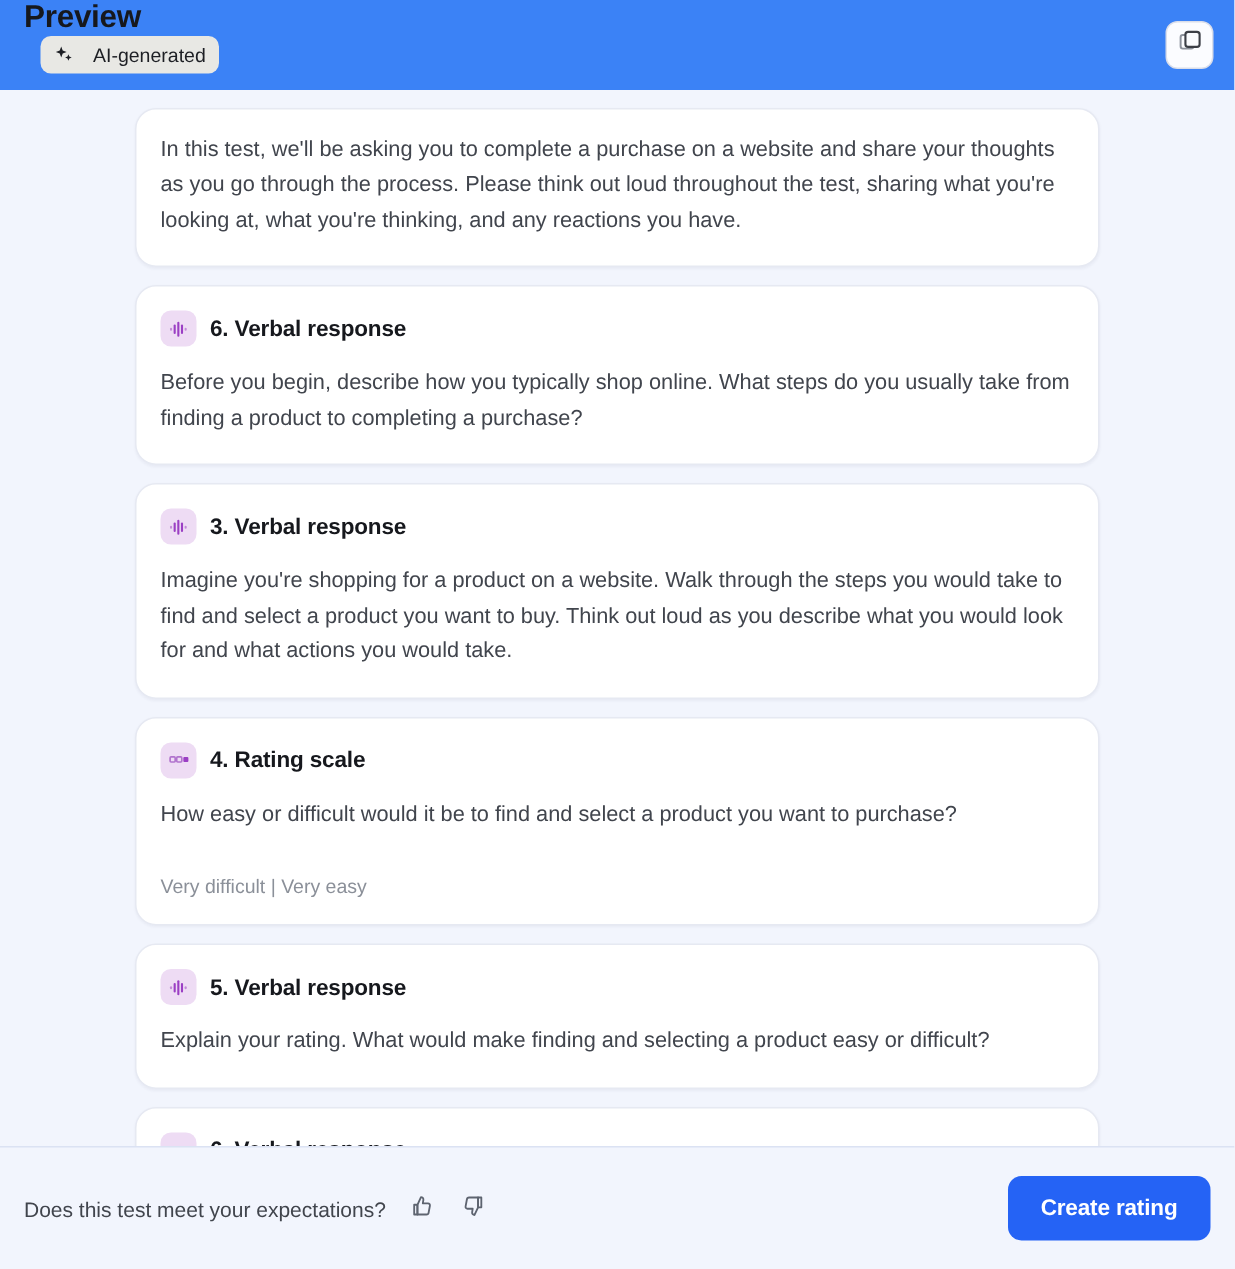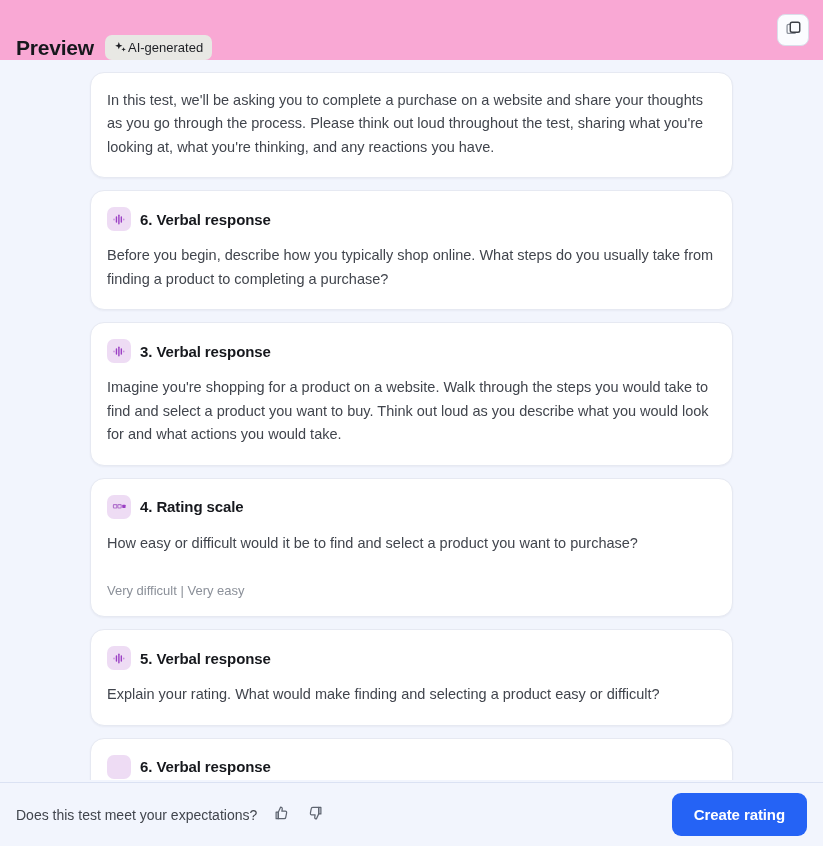--- a/index.html
+++ b/index.html
@@ -14,38 +14,39 @@
     font-family: "Liberation Sans", sans-serif;
     background: #f2f5fd;
     color: #1b1d21;
     position: relative;
   }
 
   
   .header {
     height: 60px;
     display: flex;
-    align-items: flex-end;
+    align-items: flex-start;
     padding: 0 16px 0 16px;
-    background: #f9a8d4;
+    background: #3b82f6;
     position: relative;
     z-index: 5;
+    flex-direction: column;
   }
 
   .page-title {
     font-size: 21px;
     font-weight: 700;
     letter-spacing: -0.2px;
     color: #16181d;
   }
 
   .ai-badge {
     display: inline-flex;
     align-items: center;
-    gap: 0;
+    gap: 12px;
     background: #e8e8e4;
     border-radius: 7px;
     padding: 5px 9px 5px 8px;
     margin-left: 11px;
   }
 
   .ai-badge-label {
     font-size: 13px;
     font-weight: 500;
     color: #1d1f24;
@@ -135,21 +136,21 @@
     font-size: 13px;
     color: #8b9099;
   }
 
   
   .footer {
     position: absolute;
     left: 0;
     right: 0;
     bottom: 0;
-    height: 64px;
+    height: 82px;
     background: #f2f5fd;
     display: flex;
     align-items: center;
     padding: 0 16px;
     border-top: 1px solid rgba(200,210,235,0.55);
   }
 
   .footer-question {
     font-size: 14px;
     color: #41454d;

